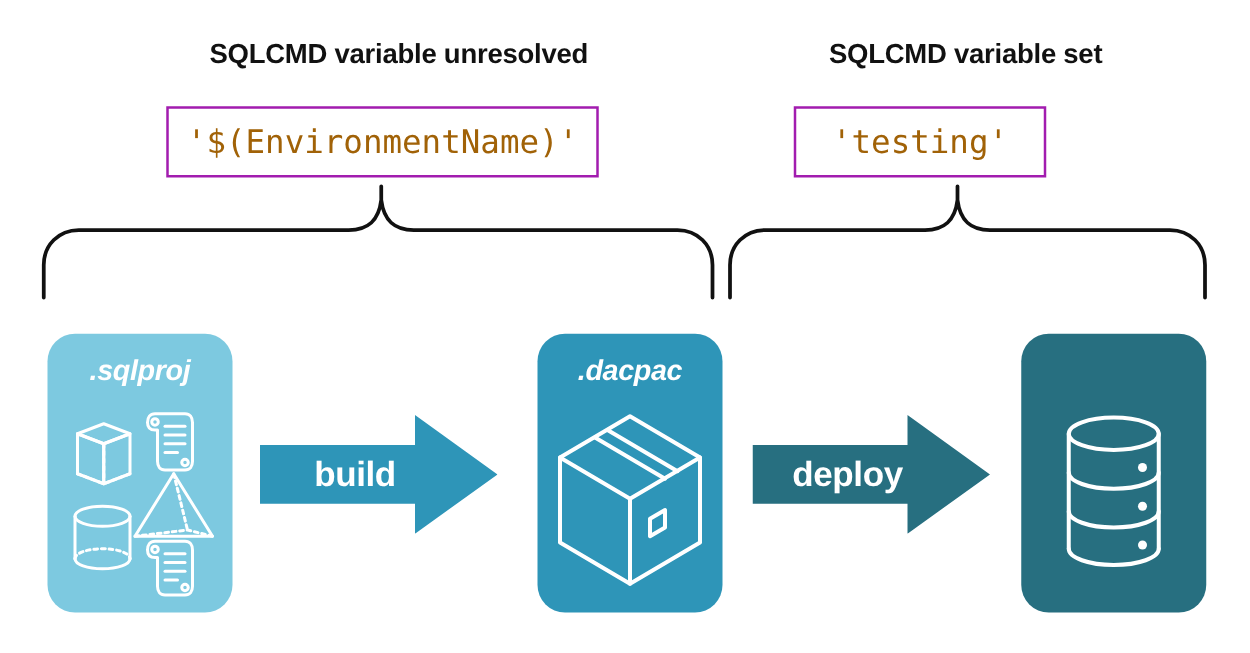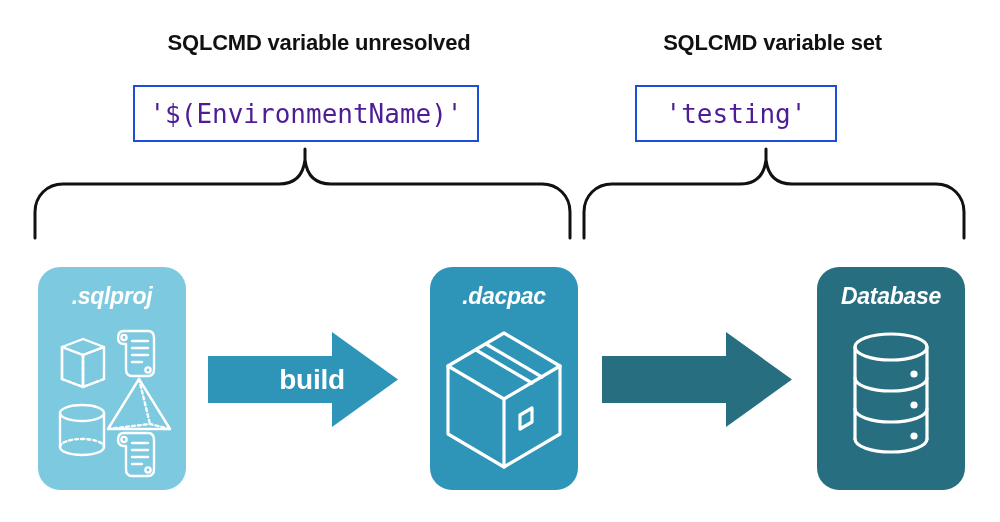--- a/index.html
+++ b/index.html
@@ -30,27 +30,27 @@
     white-space: nowrap;
   }
   #heading-left  { left: 14px;   top: 30px; width: 610px; }
   #heading-right { left: 575px; top: 30px; width: 395px; }
 
   
   .code-box {
     position: absolute;
     box-sizing: border-box;
     background: #ffffff;
-    border: 2px solid #1d4ed8;
+    border: 2px solid #a21caf;
     display: flex;
     align-items: center;
     justify-content: center;
     font-family: "DejaVu Sans Mono", "Liberation Mono", monospace;
     font-size: 26px;
-    color: #4c1d95;
+    color: #a16207;
     letter-spacing: 0px;
   }
   #code-box-left  { left: 133px; top: 85px; width: 346px; height: 57px; }
   #code-box-right { left: 635px; top: 85px; width: 202px; height: 57px; }
 
   
   #brace-layer {
     position: absolute;
     left: 0; top: 0;
     width: 1000px; height: 522px;
@@ -108,21 +108,20 @@
     height: 95px;
     display: flex;
     align-items: center;
     justify-content: center;
     font-family: "Liberation Sans", sans-serif;
     font-weight: bold;
     font-size: 28px;
     color: #ffffff;
     letter-spacing: -0.3px;
     pointer-events: none;
-    margin-left: 28px;
   }
 </style>
 </head>
 <body>
 
 <div id="canvas">
 
   <div class="heading" id="heading-left">SQLCMD variable unresolved</div>
   <div class="heading" id="heading-right">SQLCMD variable set</div>
 
@@ -229,24 +228,24 @@
         <path d="M 56,27 L 112,60"></path>
         <path d="M 90,98 L 102,91 L 102,105 L 90,112 Z"></path>
       </g>
     </svg>
   </div>
 
   <div class="arrow-wrap" id="arrow-deploy">
     <svg viewBox="0 0 190 95" width="190" height="95">
       <polygon points="0,24 124,24 124,0 190,47.5 124,95 124,71 0,71" fill="#276F80"></polygon>
     </svg>
+    <div class="arrow-label">deploy</div>
   </div>
 
   <div class="stage-box" id="stage-database">
-    <div class="stage-label">Database</div>
     <svg class="stage-art" viewBox="0 0 148 170">
       <g fill="none" stroke="#ffffff" stroke-width="3.2" stroke-linecap="round" stroke-linejoin="round">
         <ellipse cx="74" cy="30" rx="36" ry="13"></ellipse>
         <path d="M 38,30 L 38,122"></path>
         <path d="M 110,30 L 110,122"></path>
         <path d="M 38,122 C 38,129.2 54.1,135 74,135 C 93.9,135 110,129.2 110,122"></path>
         <path d="M 38,61 C 38,68.2 54.1,74 74,74 C 93.9,74 110,68.2 110,61"></path>
         <path d="M 38,92 C 38,99.2 54.1,105 74,105 C 93.9,105 110,99.2 110,92"></path>
       </g>
       <g fill="#ffffff">

